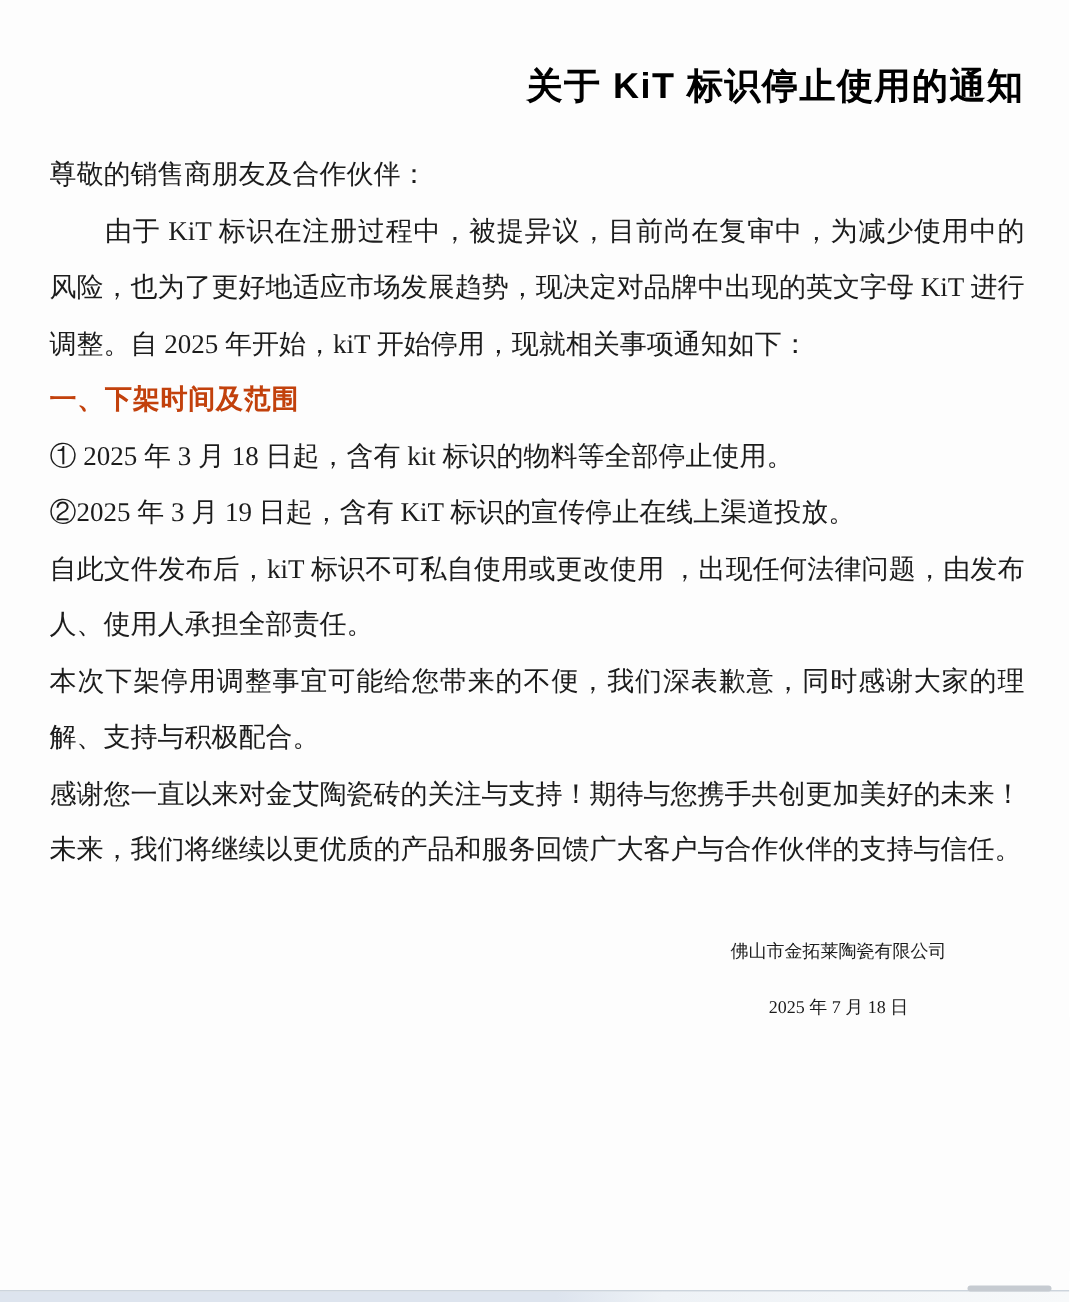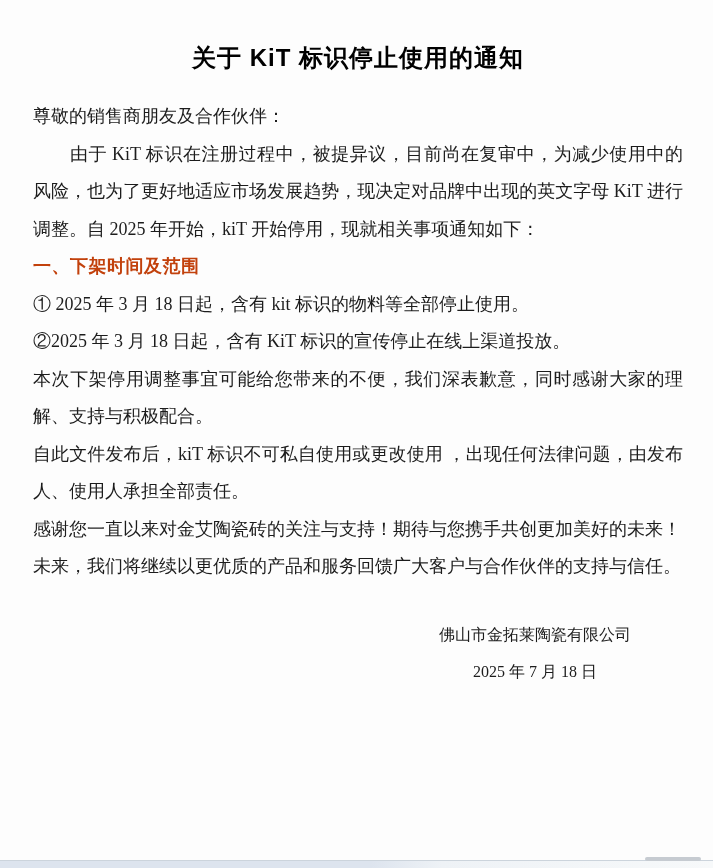--- a/index.html
+++ b/index.html
@@ -12,21 +12,21 @@
     font-family: "Liberation Serif", "DejaVu Serif", serif;
     color: #1c1c1c;
     box-sizing: border-box;
   }
   .doc { padding: 0 30px 0 33px; }
   .title {
     font-family: "Liberation Sans", "DejaVu Sans", sans-serif;
     font-size: 24px;
     font-weight: bold;
     color: #000000;
-    text-align: center;
+    text-align: right;
     letter-spacing: 1px;
     margin: 42px 0 0 0;
     line-height: 32px;
   }
   .body-text {
     margin-top: 24px;
     font-size: 18px;
     line-height: 37.5px;
   }
   .body-text p { margin: 0; }
@@ -35,21 +35,21 @@
   .heading {
     font-family: "Liberation Sans", "DejaVu Sans", sans-serif;
     font-weight: bold;
     color: #c2410c;
     letter-spacing: 0.5px;
   }
   .signature {
     margin: 30px 52px 0 auto;
     width: fit-content;
     text-align: center;
-    font-size: 16px;
+    font-size: 12px;
     line-height: 37.5px;
   }
   .signature p { margin: 0; }
   
   .footer-bar {
     position: absolute;
     left: 0; right: 0; bottom: 0;
     height: 7px;
     border-top: 1px solid #ccd4dc;
     background: linear-gradient(to right, #dde4ee 0%, #dde4ee 52%, #eef2f6 62%, #f7f9fa 100%);
@@ -71,24 +71,24 @@
   <div class="doc">
 
     <h1 class="title">关于 KiT 标识停止使用的通知</h1>
 
     <div class="body-text">
       <p>尊敬的销售商朋友及合作伙伴：</p>
       <p class="justify indent">由于 KiT 标识在注册过程中，被提异议，目前尚在复审中，为减少使用中的风险，也为了更好地适应市场发展趋势，现决定对品牌中出现的英文字母 KiT 进行调整。自 2025 年开始，kiT 开始停用，现就相关事项通知如下：</p>
 
       <p class="heading">一、下架时间及范围</p>
       <p>① 2025 年 3 月 18 日起，含有 kit 标识的物料等全部停止使用。</p>
-      <p>②2025 年 3 月 18 日起，含有 KiT 标识的宣传停止在线上渠道投放。</p>
+      <p>②2025 年 3 月 19 日起，含有 KiT 标识的宣传停止在线上渠道投放。</p>
 
+      <p class="justify">自此文件发布后，kiT 标识不可私自使用或更改使用 ，出现任何法律问题，由发布人、使用人承担全部责任。</p>
       <p class="justify">本次下架停用调整事宜可能给您带来的不便，我们深表歉意，同时感谢大家的理解、支持与积极配合。</p>
-      <p class="justify">自此文件发布后，kiT 标识不可私自使用或更改使用 ，出现任何法律问题，由发布人、使用人承担全部责任。</p>
       <p>感谢您一直以来对金艾陶瓷砖的关注与支持！期待与您携手共创更加美好的未来！</p>
       <p>未来，我们将继续以更优质的产品和服务回馈广大客户与合作伙伴的支持与信任。</p>
     </div>
 
     <div class="signature">
       <p>佛山市金拓莱陶瓷有限公司</p>
       <p>2025 年 7 月 18 日</p>
     </div>
   </div>
 

